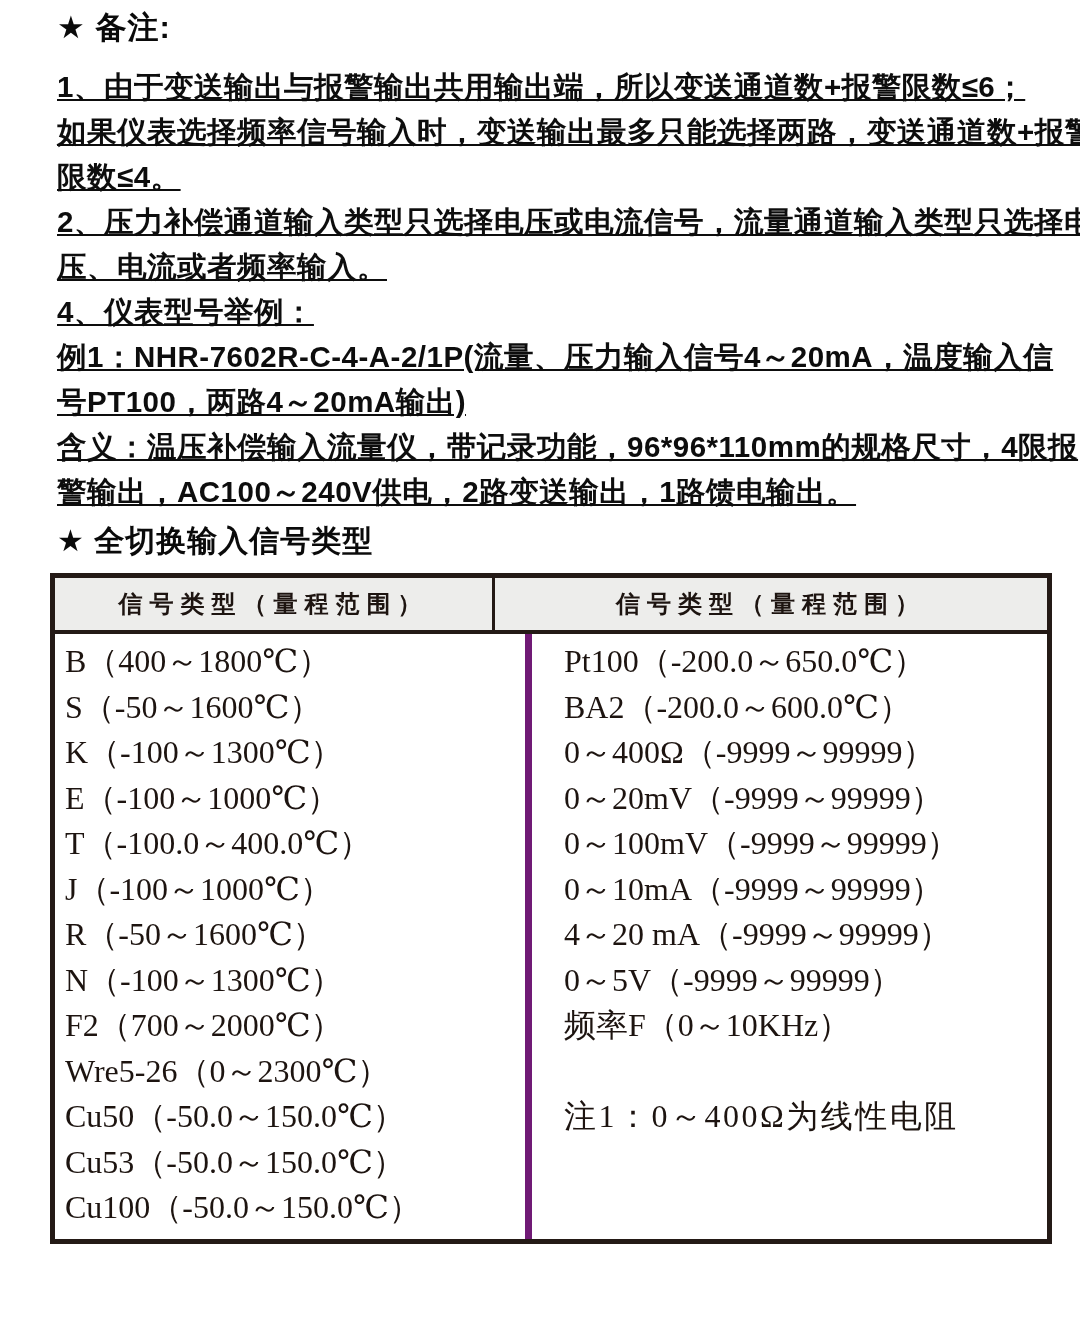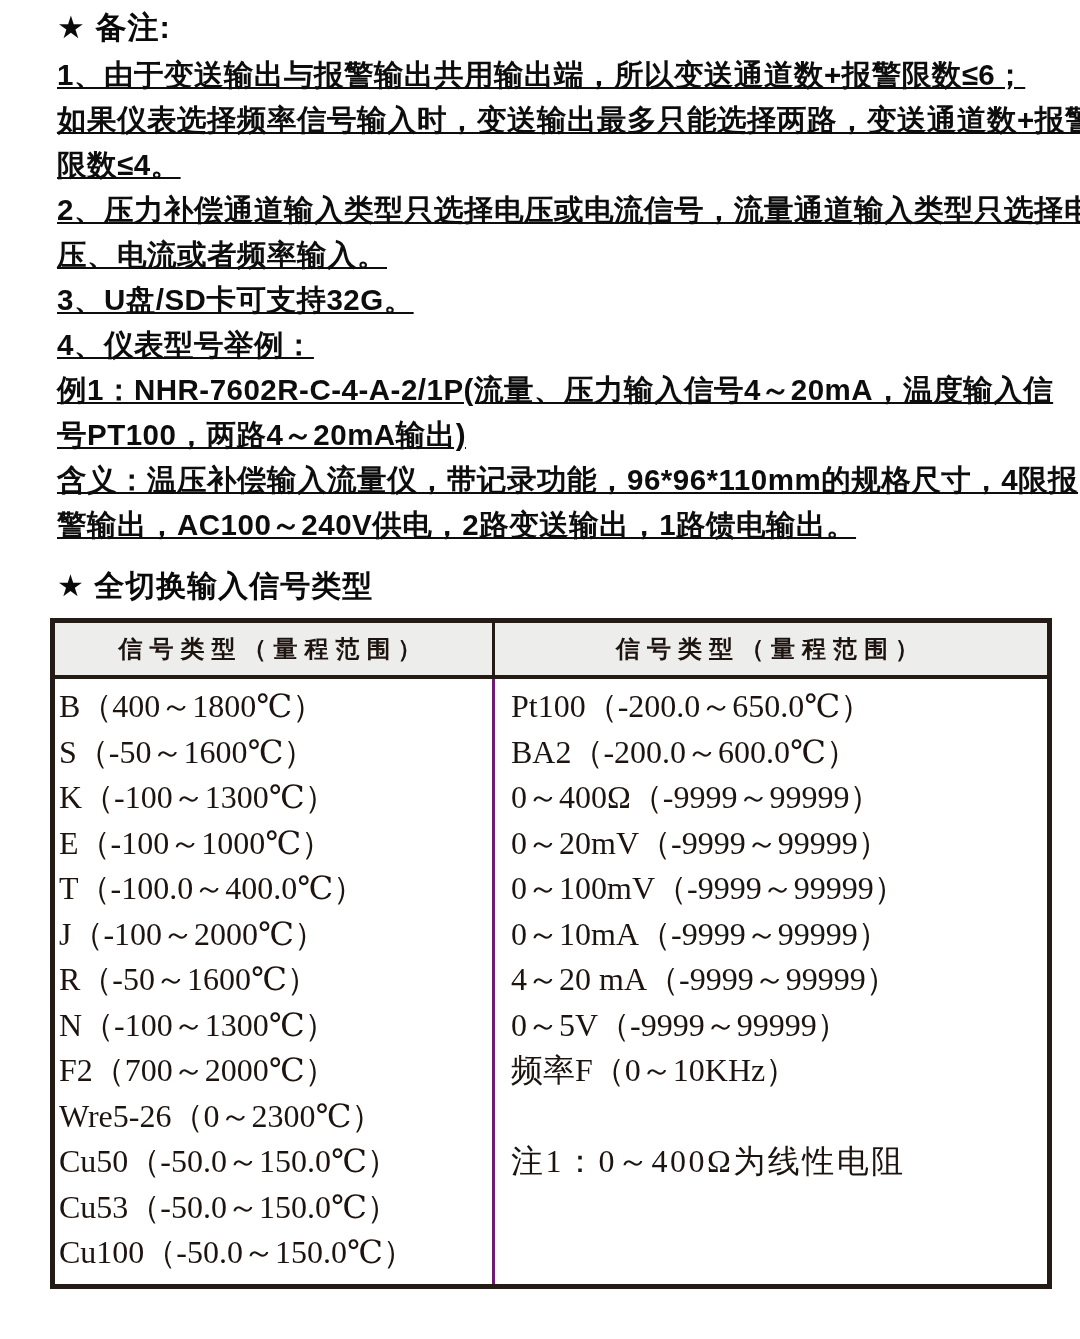--- a/index.html
+++ b/index.html
@@ -6,89 +6,88 @@
   html,body { background:#ffffff; }
   body {
     width:1080px; height:1339px; overflow:hidden;
     font-family:"Liberation Sans","DejaVu Sans",sans-serif;
     color:#0d0d0d;
   }
   .page { width:1080px; height:1339px; padding:8px 26px 0 50px; }
   .text-block { padding-left:7px; }
   .remarks-title {
     font-size:31px; line-height:40px; font-weight:700;
-    letter-spacing:1px; margin-bottom:4px; color:#0a0a0a;
+    letter-spacing:1px; margin-bottom:16px; color:#0a0a0a;
   }
   .note-line {
     font-size:29.5px; line-height:45px; font-weight:600;
     white-space:nowrap; color:#0d0d0d; letter-spacing:0.5px;text-decoration:underline;
   }
   .section-title {
     font-size:30px; line-height:38px; font-weight:700;
-    letter-spacing:1px; margin-top:20px; color:#0a0a0a;
+    letter-spacing:1px; margin-top:8px; color:#0a0a0a;
   }
   
   .sig-table {
     margin-top:13px; width:1002px;
     border:5px solid #241a16;
     font-family:"Liberation Serif","DejaVu Serif",serif;
     color:#1d1410;
   }
   .t-head { display:flex; border-bottom:4px solid #241a16; }
   .th {
     background:#ededeb; text-align:center;
     font-size:24px; line-height:52px; font-weight:700;
     letter-spacing:7px; white-space:nowrap; overflow:hidden;
   }
   .th-left { width:437px; }
   .th-right { flex:1; border-left:3px solid #241a16; }
   .t-body { display:flex; }
   .col { padding-top:5px; padding-bottom:8px; }
-  .col-left { width:437px; padding-left:4px; }
-  .col-right { flex:1; border-left:3px solid #701a75; padding-left:16px; }
+  .col-left { width:470px; padding-left:10px; }
+  .col-right { flex:1; border-left:7px solid #701a75; padding-left:32px; }
   .t-row {
     height:45.5px; font-size:32px; line-height:45.5px;
     white-space:nowrap; overflow:visible;
   }
   .t-row.note { letter-spacing:2.5px;font-family:Liberation Serif, serif; }
 </style>
 </head>
 <body>
 
 <div class="page">
 
   <div class="text-block">
     <div class="remarks-title">★ 备注:</div>
     <div class="note-line">1、由于变送输出与报警输出共用输出端，所以变送通道数+报警限数≤6；</div>
     <div class="note-line">如果仪表选择频率信号输入时，变送输出最多只能选择两路，变送通道数+报警</div>
     <div class="note-line">限数≤4。</div>
     <div class="note-line">2、压力补偿通道输入类型只选择电压或电流信号，流量通道输入类型只选择电</div>
     <div class="note-line">压、电流或者频率输入。</div>
-    <div class="note-line">3、U盘/SD卡可支持32G。</div>
     <div class="note-line">4、仪表型号举例：</div>
     <div class="note-line">例1：NHR-7602R-C-4-A-2/1P(流量、压力输入信号4～20mA，温度输入信</div>
     <div class="note-line">号PT100，两路4～20mA输出)</div>
     <div class="note-line">含义：温压补偿输入流量仪，带记录功能，96*96*110mm的规格尺寸，4限报</div>
     <div class="note-line">警输出，AC100～240V供电，2路变送输出，1路馈电输出。</div>
     <div class="section-title">★ 全切换输入信号类型</div>
   </div>
 
   <div class="sig-table">
     <div class="t-head">
       <div class="th th-left">信号类型（量程范围）</div>
       <div class="th th-right">信号类型（量程范围）</div>
     </div>
     <div class="t-body">
       <div class="col col-left">
         <div class="t-row">B（400～1800℃）</div>
         <div class="t-row">S（-50～1600℃）</div>
         <div class="t-row">K（-100～1300℃）</div>
         <div class="t-row">E（-100～1000℃）</div>
         <div class="t-row">T（-100.0～400.0℃）</div>
-        <div class="t-row">J（-100～2000℃）</div>
+        <div class="t-row">J（-100～1000℃）</div>
         <div class="t-row">R（-50～1600℃）</div>
         <div class="t-row">N（-100～1300℃）</div>
         <div class="t-row">F2（700～2000℃）</div>
         <div class="t-row">Wre5-26（0～2300℃）</div>
         <div class="t-row">Cu50（-50.0～150.0℃）</div>
         <div class="t-row">Cu53（-50.0～150.0℃）</div>
         <div class="t-row">Cu100（-50.0～150.0℃）</div>
       </div>
       <div class="col col-right">
         <div class="t-row">Pt100（-200.0～650.0℃）</div>

